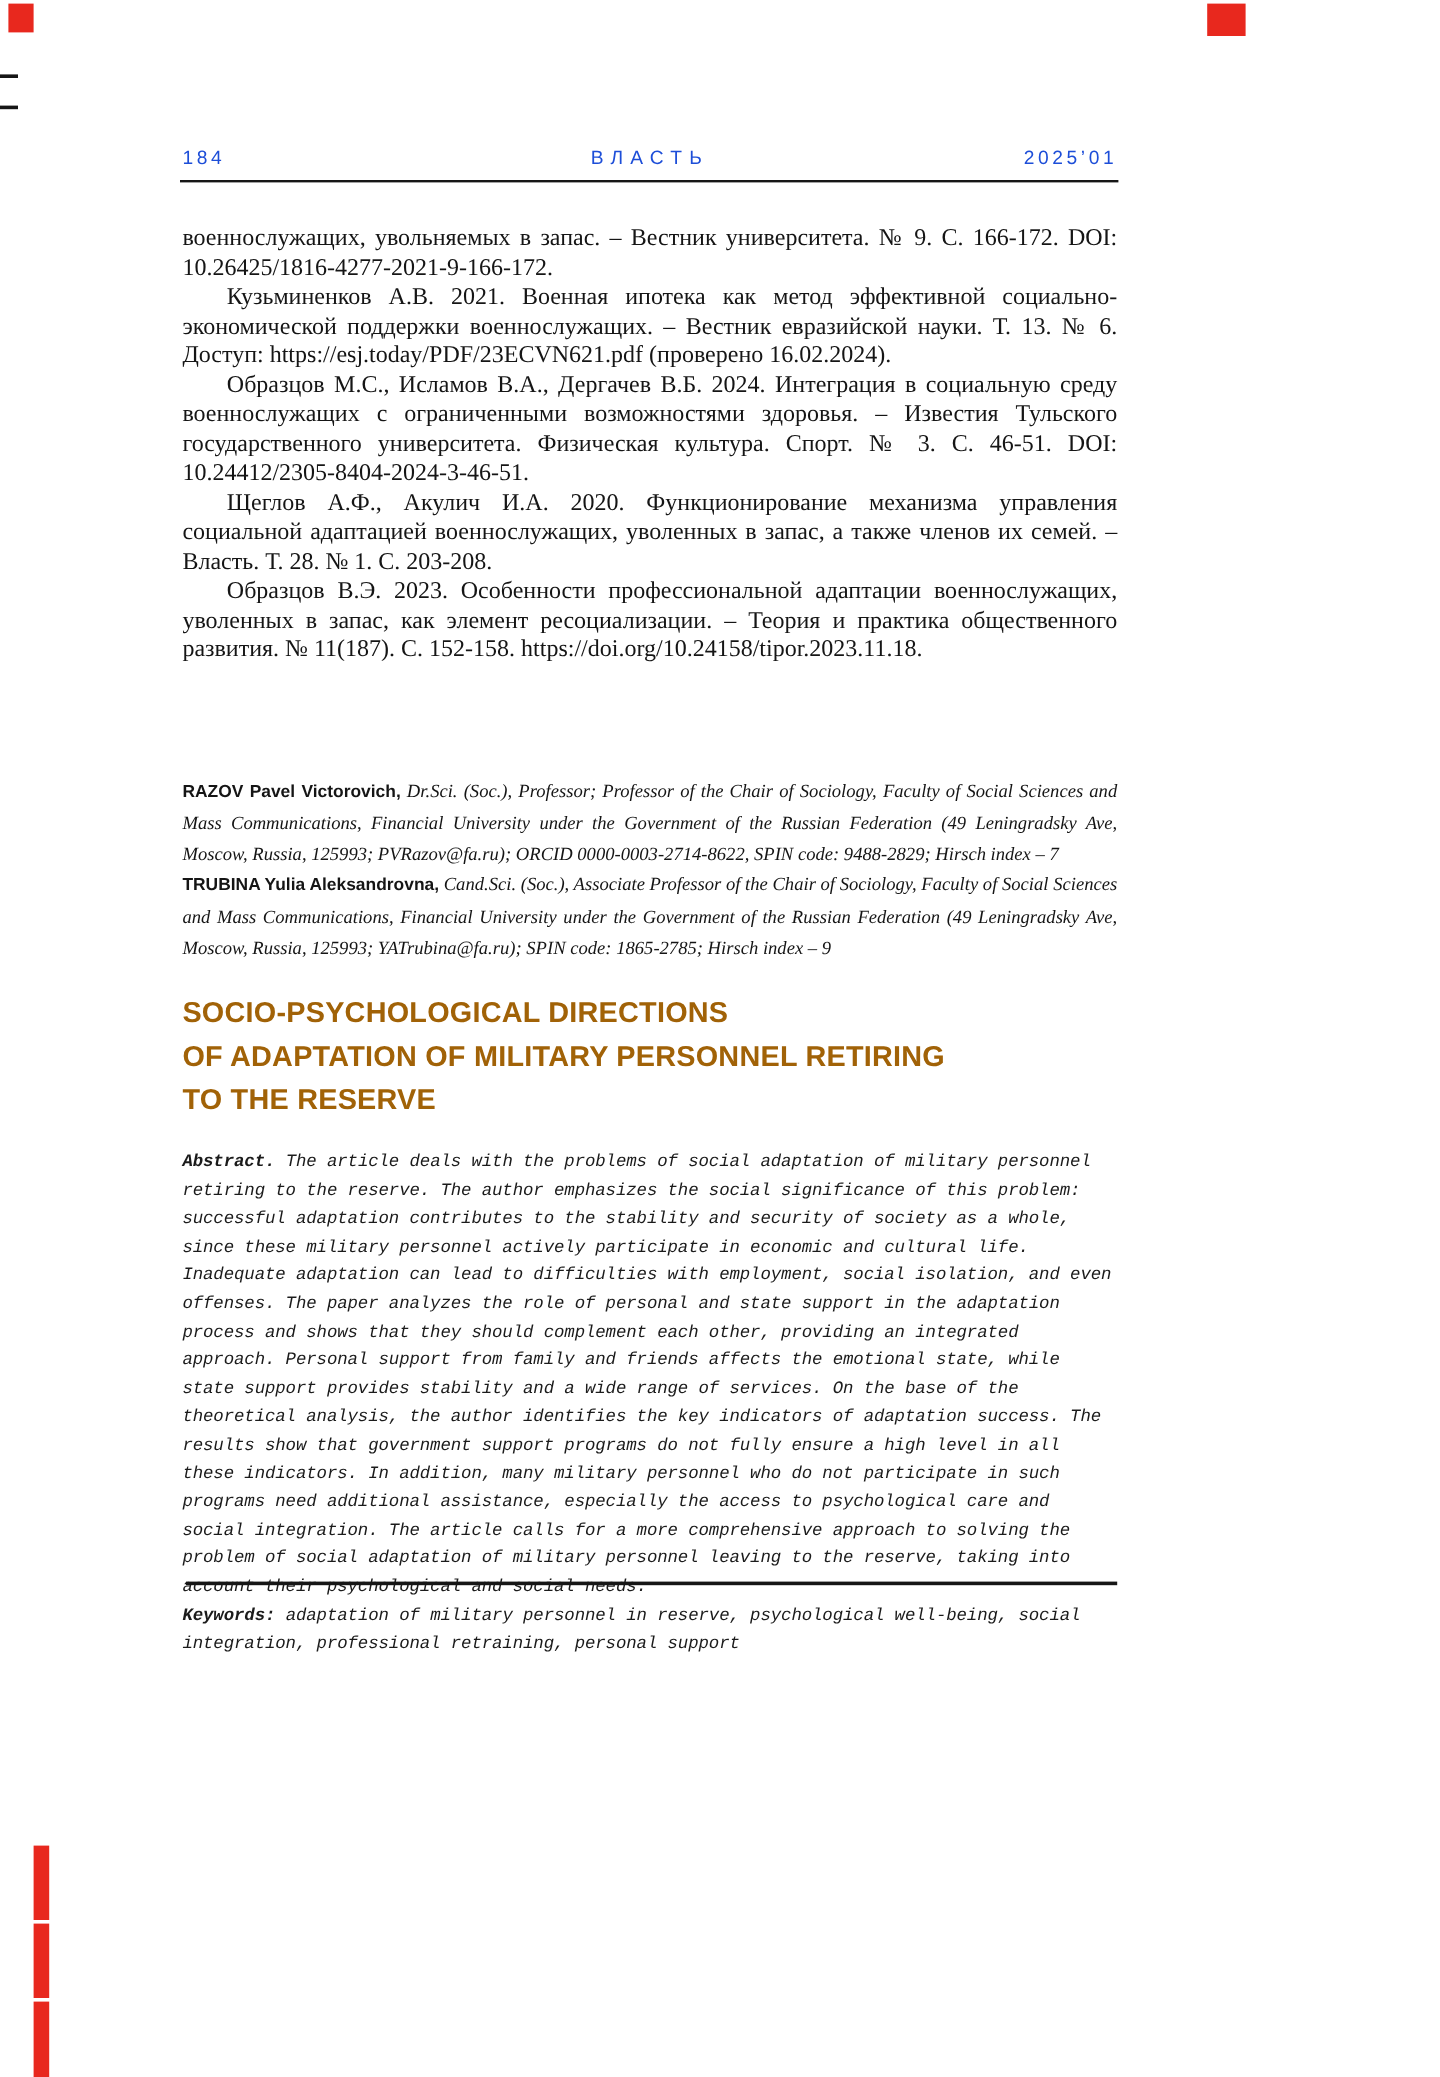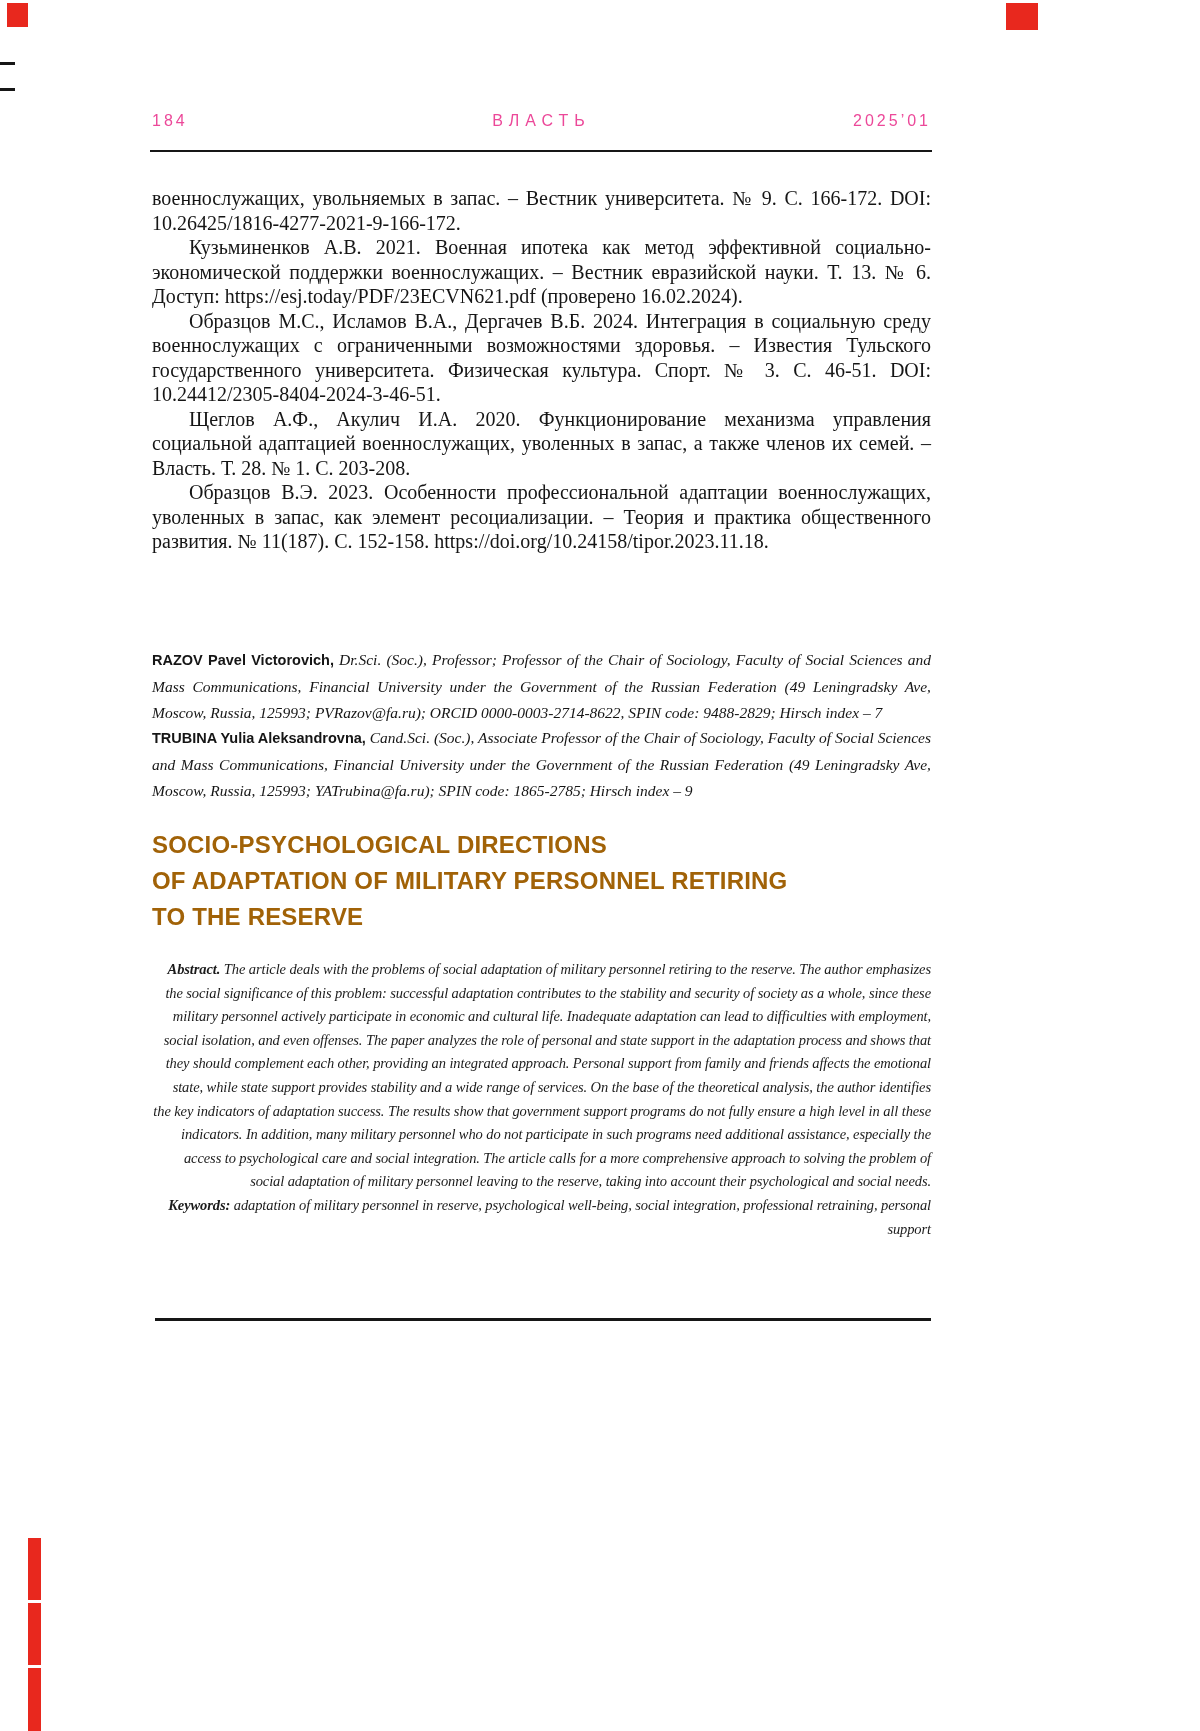--- a/index.html
+++ b/index.html
@@ -8,27 +8,27 @@
     background: #ffffff;
     position: relative;
     overflow: hidden;
     color: #151515;
     font-family: "Liberation Serif", serif;
   }
   .content-col { position: absolute; left: 152px; width: 779px; }
 
   
   .page-header {
-    top: 112px;
+    top: 124px;
     display: grid;
     grid-template-columns: 1fr auto 1fr;
     align-items: baseline;
     font-family: "Liberation Sans", sans-serif;
     font-size: 16px;
-    color: #ec4899;
+    color: #1d4ed8;
   }
   .page-header .pn  { justify-self: start; letter-spacing: 3px; }
   .page-header .jn  { justify-self: center; letter-spacing: 6px; }
   .page-header .iss { justify-self: end; letter-spacing: 3px; text-align: center; }
   .header-rule { position: absolute; top: 150px; left: 150px; width: 782px; height: 2px; background: #161616; }
 
   
   .references {
     top: 186px;
     font-size: 20px;
@@ -65,27 +65,27 @@
     font-size: 24px;
     line-height: 36px;
     letter-spacing: 0.2px;
     white-space: pre-line;
     color: #a16207;
   }
 
   
   .abstract-block {
     top: 958px;
-    font-family: Liberation Serif, serif;
+    font-family: Liberation Mono, monospace;
     font-style: italic;
     font-size: 14.5px;
     line-height: 23.6px;
     letter-spacing: -0.1px;
     color: #1b1b1b;
-    text-align: right;
+    text-align: left;
   }
   .abstract-block p { margin: 0; }
   .blabel { font-weight: bold; }
 
   .bottom-rule { position: absolute; top: 1318px; left: 155px; width: 776px; height: 3px; background: #161616; }
 
   
   .mark { position: absolute; }
   .mark.red { background: #e8281e; }
   .mark.blackmark { background: #161616; }

